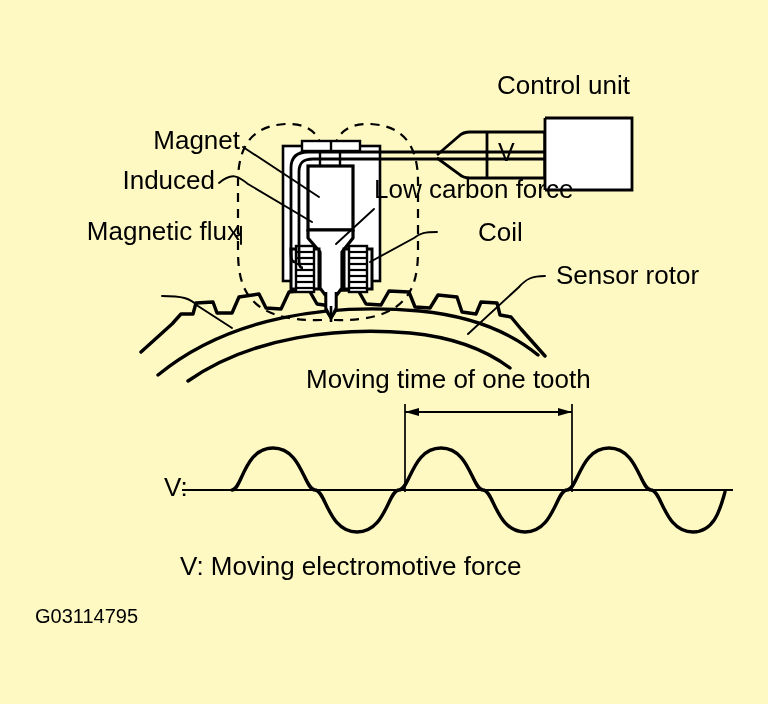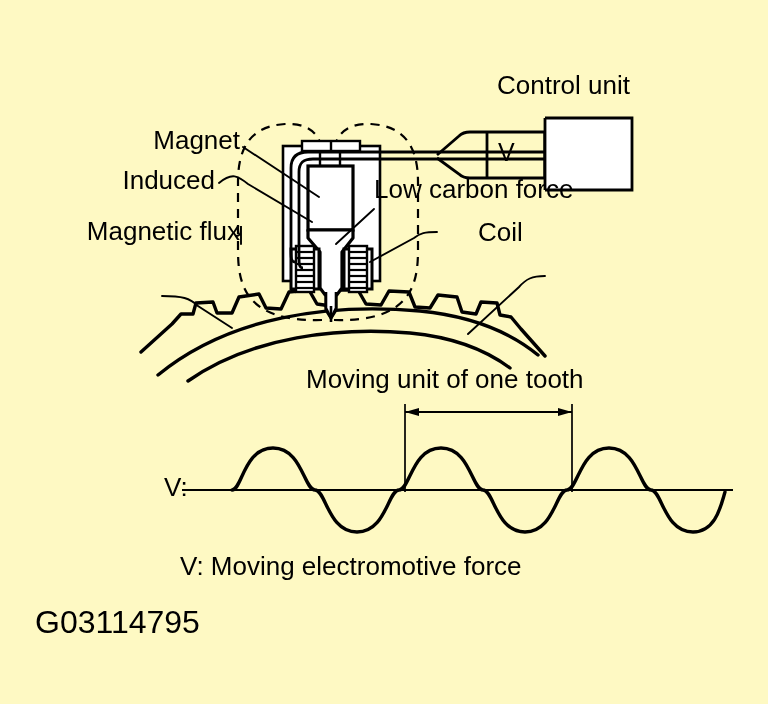--- a/index.html
+++ b/index.html
@@ -26,21 +26,21 @@
   }
   .lbl {
     position: absolute;
     font-family: "Liberation Sans", sans-serif;
     color: #000;
     white-space: nowrap;
     line-height: 1;
   }
   .lbl-26 { font-size: 26px; }
   .lbl-25 { font-size: 25px; }
-  .lbl-24 { font-size: 32px; }
+  .lbl-24 { font-size: 20px; }
   .r { text-align: right; }
 </style>
 </head>
 <body>
 
 <div id="figure">
 
   <svg width="768" height="704" viewBox="0 0 768 704">
 
     <g fill="none" stroke="#000" stroke-width="2.2" stroke-dasharray="9 7" stroke-linecap="butt">
@@ -208,22 +208,23 @@
 
   <div class="lbl lbl-26 r" style="left:25px; top:167px; width:190px;">Induced</div>
 
   <div class="lbl lbl-26 r" style="left:20px; top:218px; width:220px;">Magnetic flux</div>
 
   <div class="lbl lbl-26" style="left:374px; top:176px;">Low carbon force</div>
 
   <div class="lbl lbl-26" style="left:478px; top:219px;">Coil</div>
 
 
-
-  <div class="lbl lbl-26" style="left:306px; top:366px;">Moving unit of one tooth</div>
+  <div class="lbl lbl-26" style="left:556px; top:262px;">Sensor rotor</div>
+
+  <div class="lbl lbl-26" style="left:306px; top:366px;">Moving time of one tooth</div>
 
   <div class="lbl lbl-26" style="left:164px; top:474px;">V:</div>
 
   <div class="lbl lbl-25" style="left:498px; top:140px;">V</div>
 
   <div class="lbl lbl-26" style="left:180px; top:553px;">V: Moving electromotive force</div>
 
   <div class="lbl lbl-24" style="left:35px; top:606px;">G03114795</div>
 
 </div>

